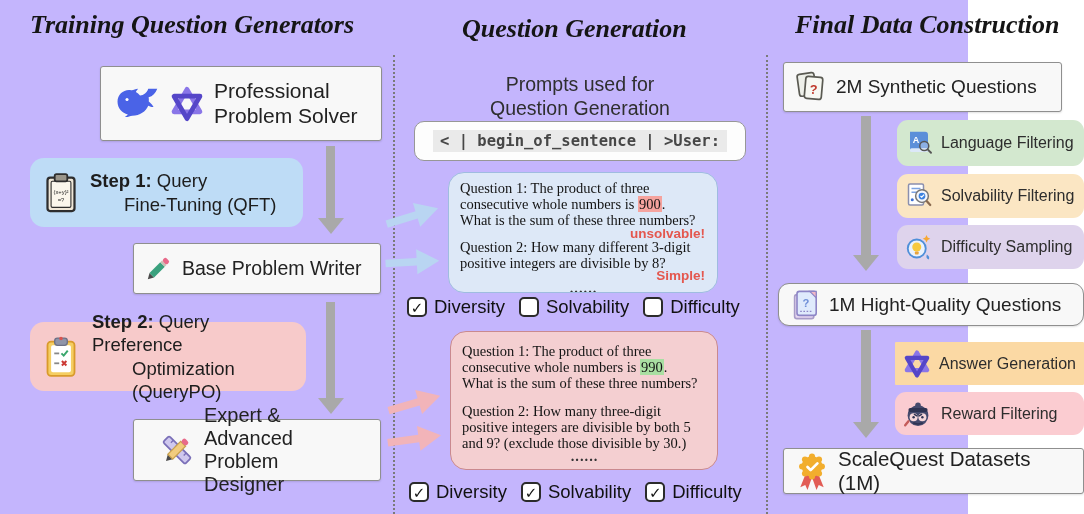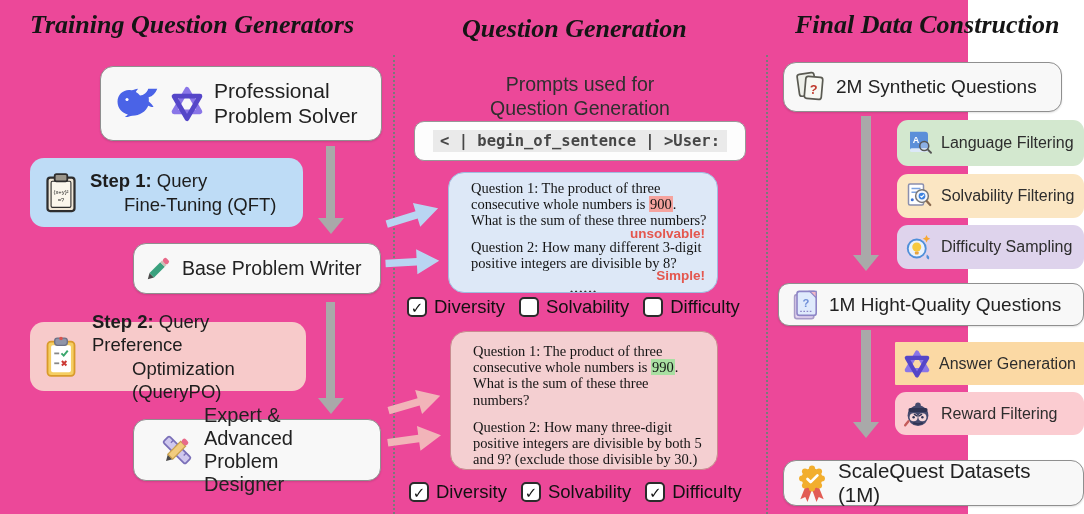--- a/index.html
+++ b/index.html
@@ -1,25 +1,25 @@
 <!DOCTYPE html>
 <html style="--accent_blue: #bedcf6; --accent_pink: #f7caca; --sample_blue: #dde8f7; --sample_blue_border: #9fbce0; --sample_pink: #f4cfd1; --sample_pink_border: #c9898f; --filter_green: #d3e8cf; --filter_orange: #fbe6c3; --filter_purple: #ded3ec; --post_orange: #fbd9a4; --post_pink: #fbccd1; --arrow_gray: #a9a9a9; --arrow_blue: #b9d5f2; --arrow_pink: #f2b4b9; --red_text: #e4574e; --hl_red: #f5a39e; --hl_green: #a9dfa2;"><head>
 <meta charset="utf-8">
 <style>
   * { box-sizing: border-box; margin: 0; padding: 0; }
   html,body { width:1084px; height:514px; background:#fff; overflow:hidden;
               font-family:"Liberation Sans","DejaVu Sans",sans-serif; }
-  .canvas { position:relative; width:968px; height:514px; background:#ec4899; }
+  .canvas { position:relative; width:968px; height:514px; background:#c4b5fd; }
 
   .col-title { position:absolute; font-family:"Liberation Serif","DejaVu Serif",serif;
                font-style:italic; font-weight:bold; font-size:26px; color:#151515; white-space:nowrap; }
 
   .divider { position:absolute; top:55px; bottom:0; width:0; border-left:2.5px dotted #7a7a7a; }
 
-  .white-box { position:absolute; background:#f8f8f8; border:1.7px solid #8f8f8f; border-radius:13px;
+  .white-box { position:absolute; background:#f8f8f8; border:1.7px solid #8f8f8f; border-radius:3px;
                display:flex; align-items:center; gap:8px; padding:0 10px;
                box-shadow:0 1px 2px rgba(0,0,0,.12); }
   .box-label { font-size:20px; color:#222; line-height:1.15; white-space:pre-line; }
 
   .step-box { position:absolute; border-radius:14px; display:flex; align-items:center; gap:11px; padding:0 13px; }
   #step1 { left:30px; top:158px; width:273px; height:69px; background:var(--accent_blue); }
   #step2 { left:30px; top:322px; width:276px; height:69px; background:var(--accent_pink);gap:13px; }
   .step-text { font-size:18.5px; color:#1d1d1d; line-height:1.25; }
   .step-line2 { padding-left:34px; }
 
@@ -40,21 +40,21 @@
   .prompt-token { font-family:"DejaVu Sans Mono","Liberation Mono",monospace; font-weight:bold;
                   font-size:15.5px; color:#474747; background:#eaeaea; padding:2px 7px; white-space:nowrap; }
 
   .sample-box { position:absolute; border-radius:16px; padding:7px 10px 4px 11px; overflow:hidden;
                 font-family:"Liberation Serif","DejaVu Serif",serif; font-size:14.5px;
                 line-height:1.12; color:#141414; }
   #qft-sample { left:448px; top:172px; width:270px; height:121px;
                 background:var(--sample_blue); border:1.5px solid var(--sample_blue_border); }
   #querypo-sample { left:450px; top:331px; width:268px; height:139px; padding-top:11px;
                 background:var(--sample_pink); border:1.5px solid var(--sample_pink_border); }
-  .q { white-space:pre-line;margin-left:11px; }
+  .q { white-space:pre-line; }
   .q-gap { margin-top:11px; }
   mark.hl-red { background:var(--hl_red); color:inherit; padding:0 1px; }
   mark.hl-green { background:var(--hl_green); color:inherit; padding:0 1px; }
   .tag { font-family:"Liberation Sans",sans-serif; font-weight:bold; font-size:13.5px;
          color:var(--red_text); text-align:right; margin-top:-3px; margin-bottom:-2px; padding-right:2px; }
   .dots { text-align:center; letter-spacing:1px; margin-top:-3px; font-weight:bold; color:#333; }
 
   .checkrow { position:absolute; display:flex; align-items:center; gap:14px; }
   .chk { display:flex; align-items:center; gap:7px; }
   .chk-label { font-size:18.5px; color:#111; }
@@ -70,21 +70,21 @@
   #filter-difficulty { top:225px; height:44px; background:var(--filter_purple); }
   #post-answer { position:absolute; left:895px; top:342px; width:189px; height:43px; border-radius:1px;
                  background:var(--post_orange); display:flex; align-items:center; gap:7px; padding:0 7px;
                  font-size:16px; color:#2d2d2d; }
   #post-reward { position:absolute; left:895px; top:392px; width:189px; height:43px; border-radius:11px;
                  background:var(--post_pink); display:flex; align-items:center; gap:7px; padding:0 7px;
                  font-size:16px; color:#2d2d2d; }
 
   #box-2m   { left:783px; top:62px;  width:279px; height:50px; }
   #box-1m   { left:778px; top:283px; width:306px; height:43px; border-radius:11px; }
-  #box-final{ left:783px; top:448px; width:301px; height:46px;margin-top:12px; }
+  #box-final{ left:783px; top:448px; width:301px; height:46px; }
   #box-2m .box-label, #box-1m .box-label { font-size:19px; }
   #box-final .box-label { font-size:20.5px; }
 
   #solver-box { left:100px; top:66px; width:282px; height:75px; padding:0 12px; }
   #writer-box { left:133px; top:243px; width:248px; height:51px; padding:0 8px; }
   #writer-box .box-label { font-size:19.5px; }
   #designer-box { left:133px; top:419px; width:248px; height:62px; padding:0 24px; }
 
   .icon { display:flex; align-items:center; justify-content:center; flex:0 0 auto; }
 </style>

